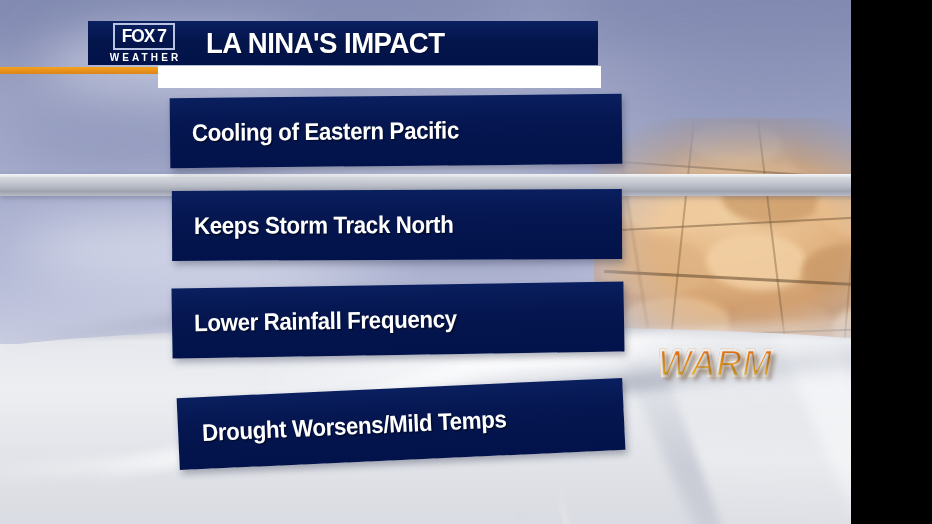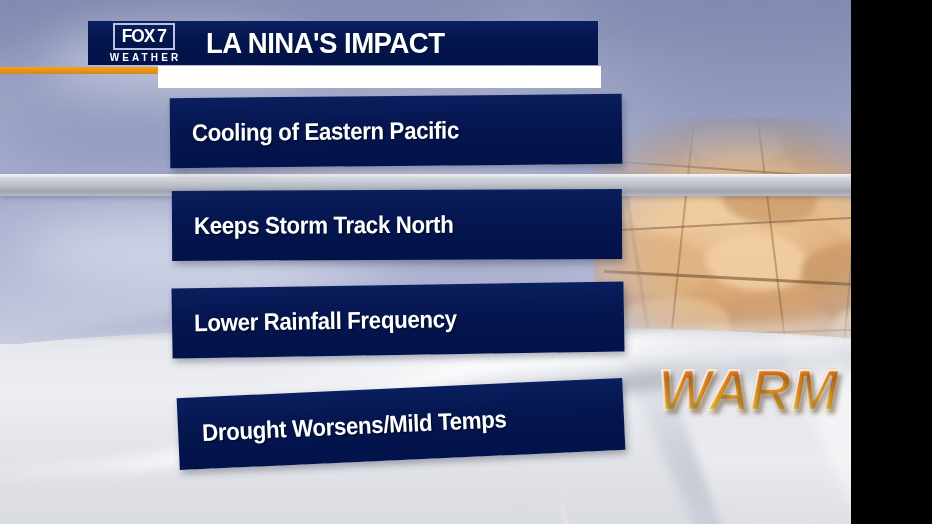--- a/index.html
+++ b/index.html
@@ -220,22 +220,22 @@
     background:linear-gradient(180deg,#caa882 0%,#a98a5f 35%,#8f7247 60%,#b79a72 100%);
     -webkit-background-clip:text;
     background-clip:text;
     color:transparent;
     -webkit-text-stroke:2.5px #e8eaed;
     paint-order:stroke fill;
     text-shadow:3px 4px 4px rgba(90,70,50,.55);
   }
   .warm-word{
     position:absolute;
-    left:658px; top:357px;
-    font-size:57px;
+    left:658px; top:343px;
+    font-size:36px;
     font-weight:bold;
     font-style:italic;
     letter-spacing:0px;
     font-family:"Liberation Sans", sans-serif;
     background:linear-gradient(180deg,#f06a10 0%,#f07d12 28%,#f59a18 52%,#f7b92a 74%,#f8cf4e 100%);
     -webkit-background-clip:text;
     background-clip:text;
     color:transparent;
     -webkit-text-stroke:2.5px #eceef0;
     paint-order:stroke fill;

